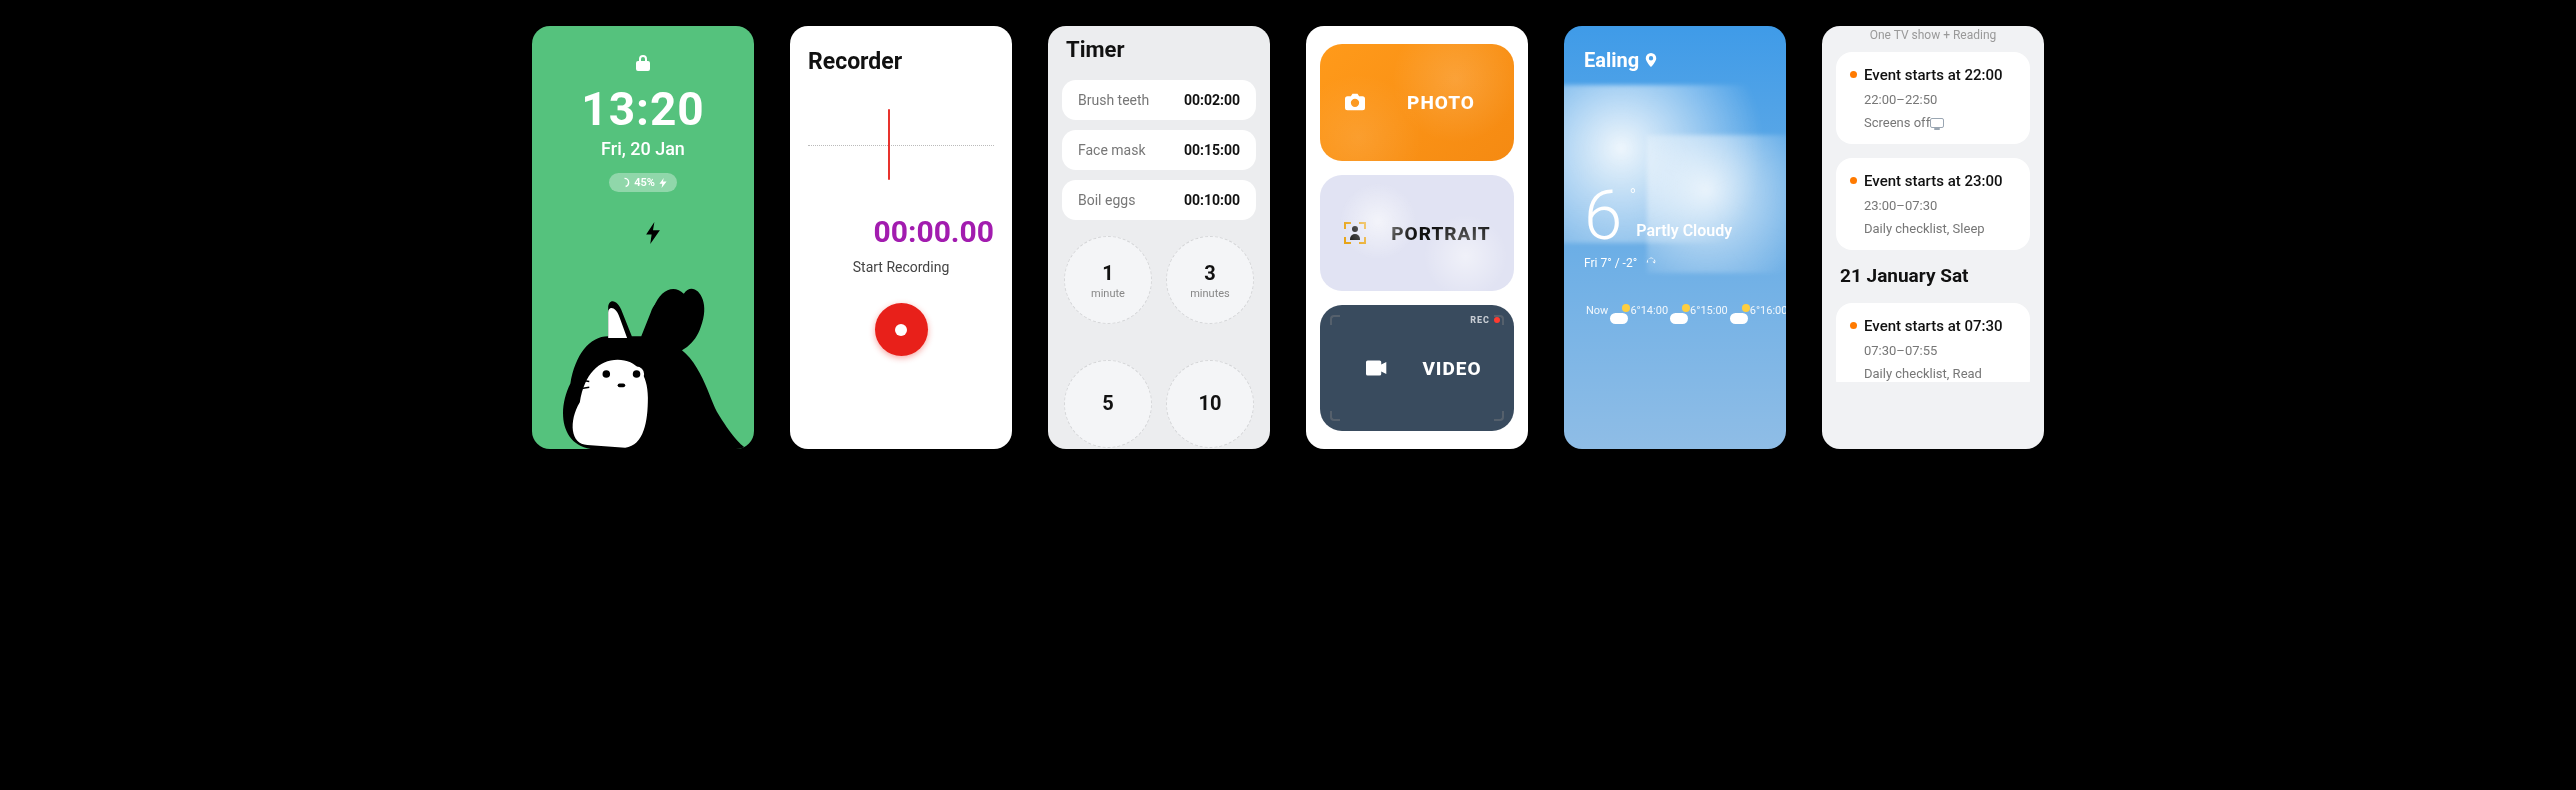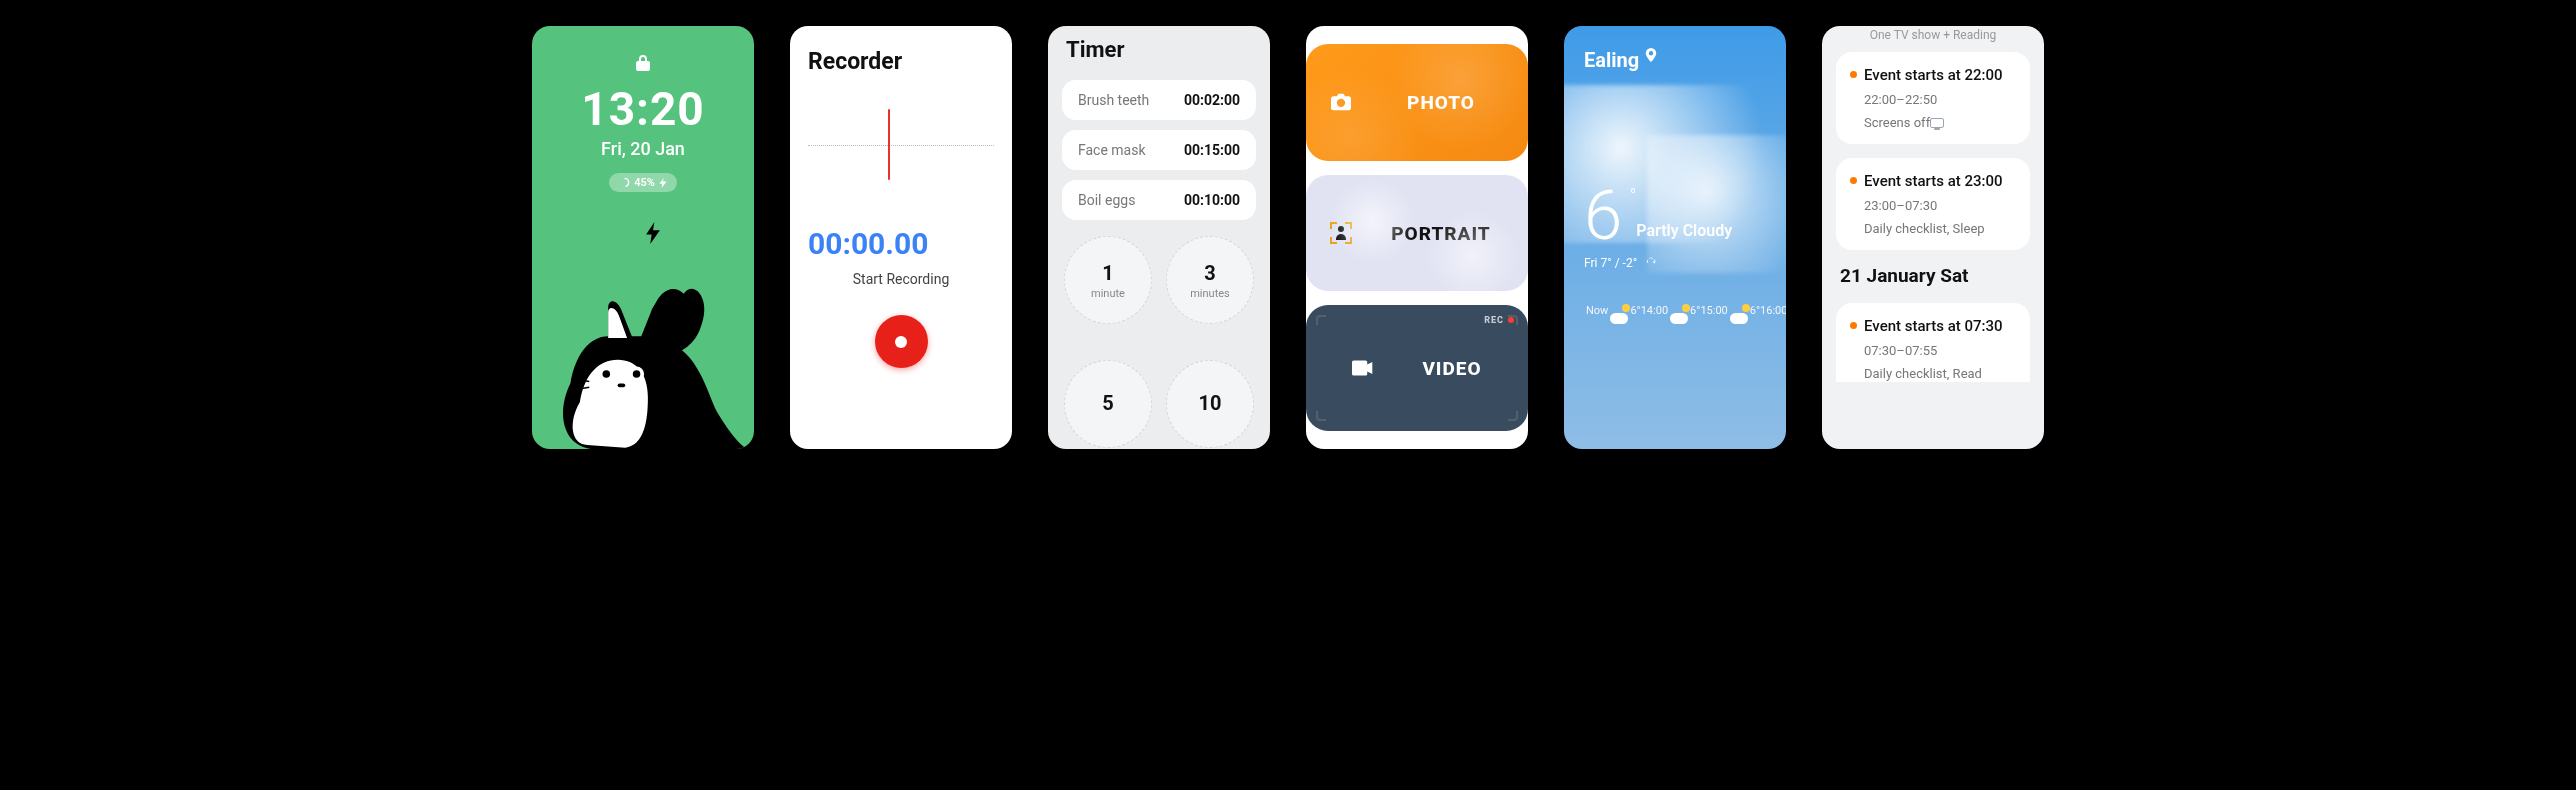--- a/index.html
+++ b/index.html
@@ -45,21 +45,21 @@
     border-top: none; border-bottom: none;
   }
   .wave::before {
     content:""; position:absolute; left:0; right:0; top:50%;
     border-top: 1px dotted #bbb;
   }
   .wave-line {
     position: absolute; left: 43%; top: 5%; bottom: 5%; width: 2px;
     background: #e8322d; border-radius: 2px;
   }
-  .rec-time { font-size: 30px; font-weight: 700; text-align: left; margin-top: 42px; color:#3b82f6;}
+  .rec-time { font-size: 30px; font-weight: 700; text-align: right; margin-top: 30px; color:#a21caf;}
   .rec-sub  { font-size: 14px; color: #444; text-align: center; margin-top: 10px; }
   .rec-btn {
     width: 53px; height: 53px; border-radius: 50%; background: #e8201a;
     margin: 28px auto 0 auto; display: flex; align-items: center; justify-content: center;
     box-shadow: 0 2px 6px rgba(232,32,26,.4);
   }
   .rec-btn span { width: 12px; height: 12px; border-radius: 50%; background: #fff; display:block;}
 
   
   .timer { background: #ecedef; padding: 11px 14px 0 14px; }
@@ -75,21 +75,21 @@
   .dial {
     flex:1; aspect-ratio: 1/1; border-radius: 50%;
     background: #f4f5f7; border: 1px dashed #d5d6d8;
     display: flex; flex-direction: column; align-items:center; justify-content:center;
   }
   .dial .n { font-size: 20px; font-weight: 700; color:#111; }
   .dial .u { font-size: 11px; color:#888; margin-top:2px;}
   .dial-row.partial .dial { transform: translateY(20px);} 
 
   
-  .camera { background: #fff; padding: 18px 0; display:flex; flex-direction:column; gap:14px;}
+  .camera { background: #fff; padding: 18px 14px; display:flex; flex-direction:column; gap:14px;}
   .mode {
     border-radius: 22px; height: 119px; display:flex; align-items:center;
     padding: 0 22px; gap: 22px; font-size: 19px; font-weight: 800; letter-spacing: 1px;
     position: relative; overflow:hidden;
   }
   .mode .txt { flex:1; text-align:center; }
   .mode-photo   { background: linear-gradient(135deg,#ff9a1a,#f58a12); color:#fff; }
   .mode-photo::after{content:"";position:absolute;inset:0;background:radial-gradient(circle at 70% 30%, rgba(255,255,255,.15), transparent 40%),radial-gradient(circle at 20% 80%, rgba(255,255,255,.1), transparent 35%);}
   .mode-portrait{ background: #e1e3f3; color:#111; }
   .mode-portrait::after{content:"";position:absolute;inset:0;background:radial-gradient(circle at 30% 40%, rgba(255,255,255,.6), transparent 25%),radial-gradient(circle at 75% 70%, rgba(255,255,255,.5), transparent 25%);}
@@ -115,21 +115,21 @@
   .video-corners b:nth-child(4){bottom:10px;right:10px;border-left:none;border-top:none;border-bottom-right-radius:4px;}
 
   
   .weather {
     background: linear-gradient(180deg,#3f9be8 0%, #5fa9e6 35%, #8fbde6 100%);
     color:#fff; padding: 22px 20px 0 20px; position:relative; overflow:hidden;
   }
   .cloud {position:absolute;background:radial-gradient(circle at 30% 40%, #fff, rgba(255,255,255,0) 70%);opacity:.9;filter:blur(2px);}
   .cloud.c1{width:257px;height:158px;top:59px;left:-20px;}
   .cloud.c2{width:198px;height:138px;top:109px;right:-59px;opacity:.8;}
-  .weather-head{display:flex;align-items:flex-start;gap:6px;font-size:20px;font-weight:700;}
+  .weather-head{display:flex;align-items:center;gap:6px;font-size:20px;font-weight:700;}
   .weather-temp{display:flex;align-items:flex-start;gap:14px;margin-top:109px;}
   .weather-temp .deg{font-size:69px;font-weight:300;line-height:1;position:relative;}
   .weather-temp .deg sup{font-size:18px;position:absolute;top:6px;right:-14px;}
   .weather-temp .cond{font-size:16px;font-weight:600;align-self:flex-end;margin-bottom:10px;}
   .weather-sub{font-size:12px;margin-top:6px;display:flex;align-items:flex-start;gap:8px;}
   .hours{display:flex;justify-content:space-between;margin-top:34px;padding:0 2px;}
   .hour{display:flex;flex-direction:row;align-items:flex-start;font-size:11px;}
   .hour .t{opacity:.9;}
   .hour .v{opacity:.9;}
   .wicon{width:22px;height:22px;position:relative;}

